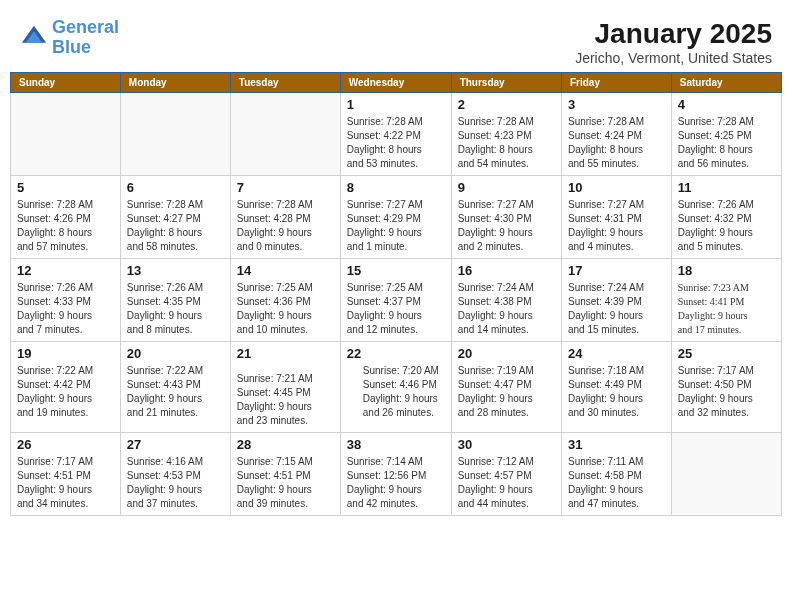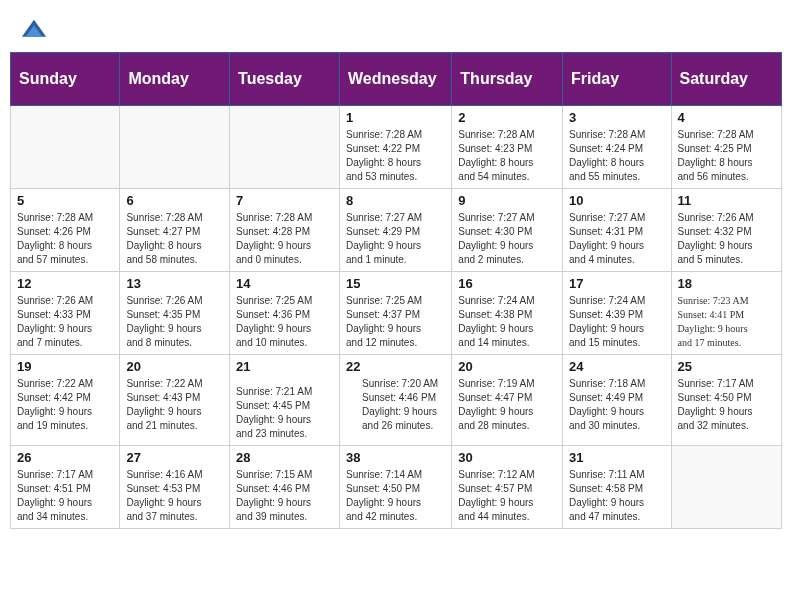--- a/index.html
+++ b/index.html
@@ -46,25 +46,25 @@
       font-size: 14px;
       color: #444;
     }
     .calendar {
       width: 100%;
       border-collapse: collapse;
       border: 1px solid #ccc;
       font-size: 11px;
     }
     .calendar th {
-      background: #701a75;
+      background: #a16207;
       color: #fff;
       text-align: left;
-      padding: 17px 8px;
-      font-size: 16px;
+      padding: 4px 8px;
+      font-size: 10px;
       font-weight: bold;
       border: 1px solid #2c5f9e;
     }
     .calendar td {
       border: 1px solid #d0d0d0;
       vertical-align: top;
       padding: 4px 6px;
       height: 80px;
       width: 113px;
       color: #333;
@@ -92,20 +92,28 @@
   </style>
 </head>
 <body>
 
 <div class="header">
   <div class="logo">
     <svg class="logo-icon" viewBox="0 0 30 30">
       <polygon points="15,2 28,20 2,20" fill="#2c5f9e"></polygon>
       <polygon points="15,8 24,20 6,20" fill="#4a90d9"></polygon>
     </svg>
+    <div class="logo-text">
+      <div><span>General</span></div>
+      <div style="color:#4a90d9">Blue</div>
+    </div>
+  </div>
+  <div class="title-block">
+    <div class="month-title">January 2025</div>
+    <div class="location">Jericho, Vermont, United States</div>
   </div>
 </div>
 
 <table class="calendar">
   <thead>
     <tr>
     <th>Sunday</th>
         <th>Monday</th>
         <th>Tuesday</th>
         <th>Wednesday</th>
@@ -312,28 +320,28 @@
         <td>
           <div class="day-number">27</div>
           <div class="day-info" style="white-space: pre-line;">Sunrise: 4:16 AM
 Sunset: 4:53 PM
 Daylight: 9 hours
 and 37 minutes.</div>
         </td>
         <td>
           <div class="day-number">28</div>
           <div class="day-info" style="white-space: pre-line;">Sunrise: 7:15 AM
-Sunset: 4:46 PM
+Sunset: 4:51 PM
 Daylight: 9 hours
 and 39 minutes.</div>
         </td>
         <td>
           <div class="day-number">38</div>
           <div class="day-info" style="white-space: pre-line;">Sunrise: 7:14 AM
-Sunset: 4:50 PM
+Sunset: 12:56 PM
 Daylight: 9 hours
 and 42 minutes.</div>
         </td>
         <td>
           <div class="day-number">30</div>
           <div class="day-info" style="white-space: pre-line;">Sunrise: 7:12 AM
 Sunset: 4:57 PM
 Daylight: 9 hours
 and 44 minutes.</div>
         </td>

